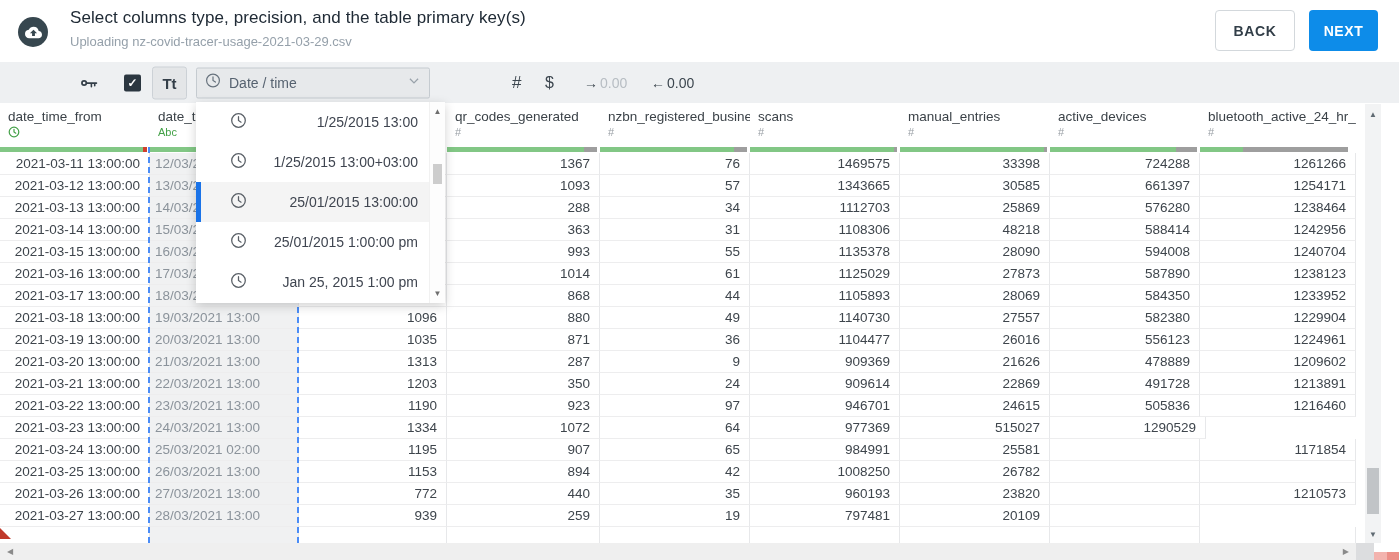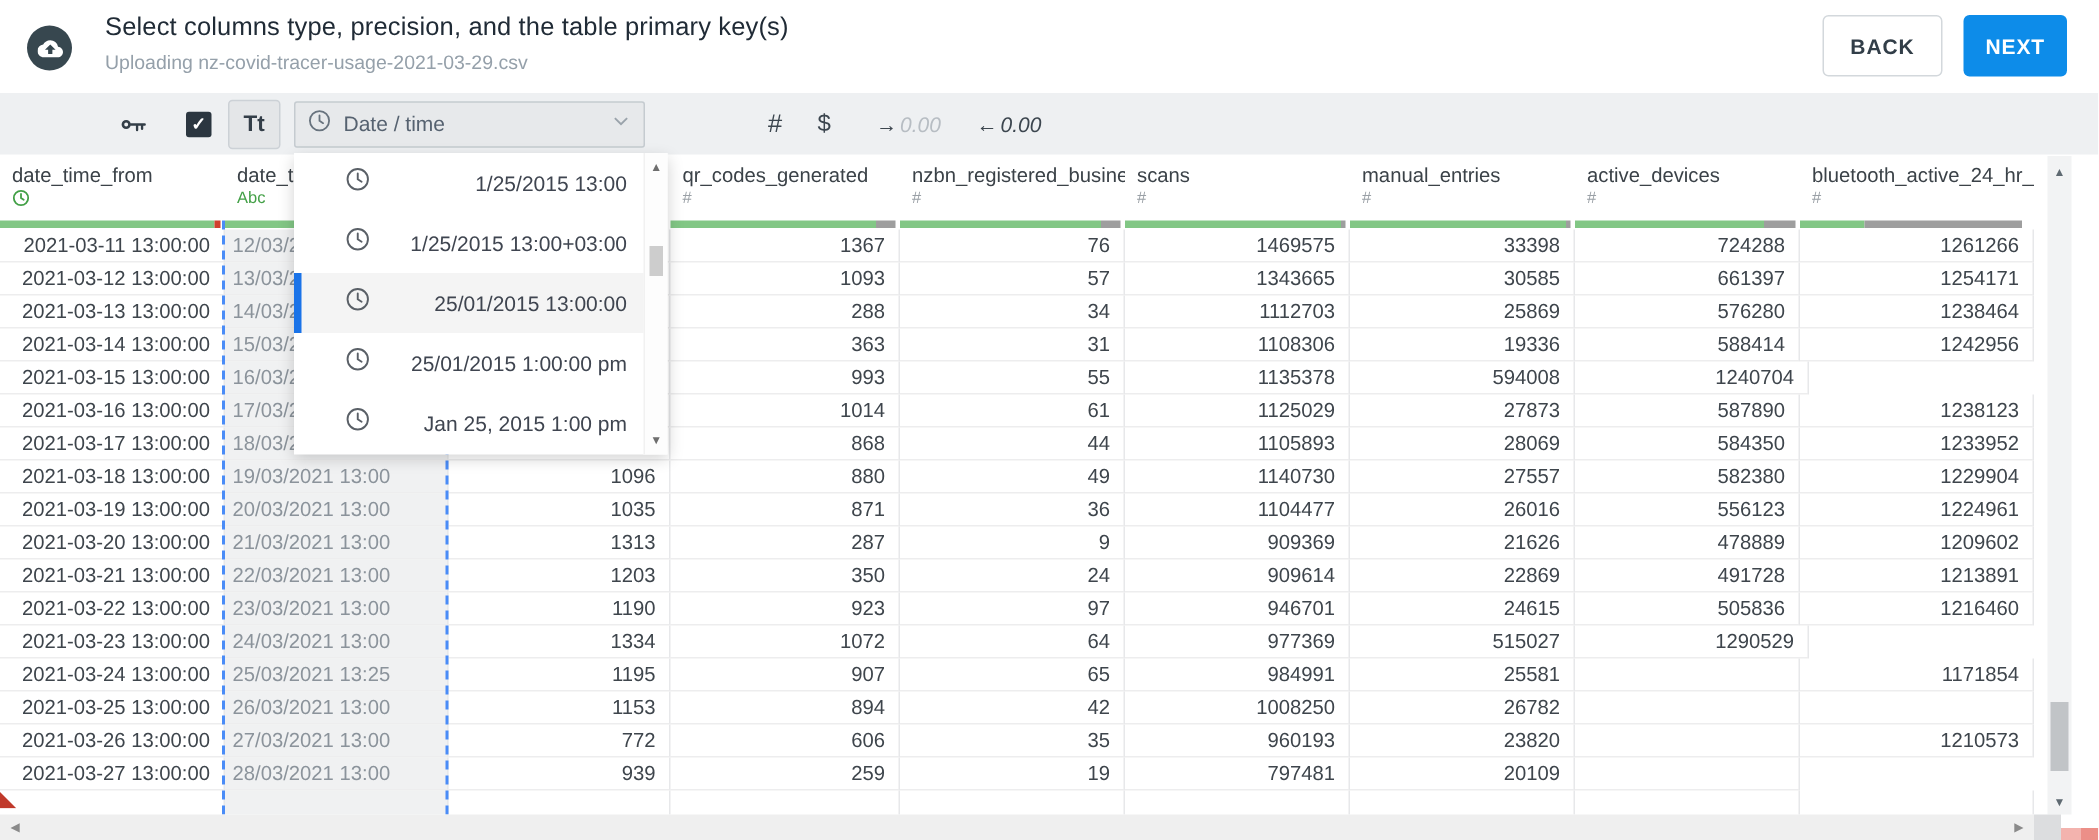--- a/index.html
+++ b/index.html
@@ -27,21 +27,21 @@
   .tb-tt{left:152px;width:35px;height:33px;background:#e4e6e8;border:1px solid #ccd1d6;border-radius:3px;
     justify-content:center;font-size:15px;font-weight:600;color:#333e48;box-sizing:border-box;}
   .tb-select{left:196px;width:234px;height:31px;background:#e7e9eb;border:1px solid #c5cbd0;border-radius:2px;
     box-sizing:border-box;padding:0 8px;}
   .tb-select .lbl{flex:1;font-size:14px;color:#566270;margin-left:8px;}
   .tb-hash{left:512px;font-size:17px;}
   .tb-dollar{left:545px;font-size:16px;}
   .tb-dec{font-size:14px;}
   .tb-dec1{left:584px;}
   .tb-dec2{left:651px;}
-  .tb-dec .num{margin-left:2px;font-style:italic;}
+  .tb-dec .num{margin-left:2px;}
   .tb-dec1 .num{color:#b7bdc3;}
   .tb-dec2 .num{color:#3c464f;}
 
   
   .grid{position:absolute;top:103px;left:0;width:1356px;}
   .hrow{display:flex;height:44px;}
   .hcell{box-sizing:border-box;padding:6px 0 0 8px;overflow:hidden;white-space:nowrap;cursor:pointer;}
   .hname{font-size:13.5px;color:#3b4248;}
   .htype{margin-top:2px;font-size:11px;height:14px;}
   .htype.green{color:#43a047;}
@@ -279,31 +279,32 @@
         <div class="tcell r" style="width:150px">576280</div>
         <div class="tcell r" style="width:156px">1238464</div>
       </div>
       <div class="trow">
         <div class="tcell r" style="width:150px">2021-03-14 13:00:00</div>
         <div class="tcell l sel" style="width:149px">15/03/2021 13:00</div>
         <div class="tcell r" style="width:148px"></div>
         <div class="tcell r" style="width:153px">363</div>
         <div class="tcell r" style="width:150px">31</div>
         <div class="tcell r" style="width:150px">1108306</div>
-        <div class="tcell r" style="width:150px">19336</div>
+        <div class="tcell r" style="width:150px">48218</div>
         <div class="tcell r" style="width:150px">588414</div>
         <div class="tcell r" style="width:156px">1242956</div>
       </div>
       <div class="trow">
         <div class="tcell r" style="width:150px">2021-03-15 13:00:00</div>
         <div class="tcell l sel" style="width:149px">16/03/2021 13:00</div>
         <div class="tcell r" style="width:148px"></div>
         <div class="tcell r" style="width:153px">993</div>
         <div class="tcell r" style="width:150px">55</div>
         <div class="tcell r" style="width:150px">1135378</div>
+        <div class="tcell r" style="width:150px">28090</div>
         <div class="tcell r" style="width:150px">594008</div>
         <div class="tcell r" style="width:156px">1240704</div>
       </div>
       <div class="trow">
         <div class="tcell r" style="width:150px">2021-03-16 13:00:00</div>
         <div class="tcell l sel" style="width:149px">17/03/2021 13:00</div>
         <div class="tcell r" style="width:148px"></div>
         <div class="tcell r" style="width:153px">1014</div>
         <div class="tcell r" style="width:150px">61</div>
         <div class="tcell r" style="width:150px">1125029</div>
@@ -382,21 +383,21 @@
         <div class="tcell l sel" style="width:149px">24/03/2021 13:00</div>
         <div class="tcell r" style="width:148px">1334</div>
         <div class="tcell r" style="width:153px">1072</div>
         <div class="tcell r" style="width:150px">64</div>
         <div class="tcell r" style="width:150px">977369</div>
         <div class="tcell r" style="width:150px">515027</div>
         <div class="tcell r" style="width:156px">1290529</div>
       </div>
       <div class="trow">
         <div class="tcell r" style="width:150px">2021-03-24 13:00:00</div>
-        <div class="tcell l sel" style="width:149px">25/03/2021 13:25</div>
+        <div class="tcell l sel" style="width:149px">25/03/2021 02:00</div>
         <div class="tcell r" style="width:148px">1195</div>
         <div class="tcell r" style="width:153px">907</div>
         <div class="tcell r" style="width:150px">65</div>
         <div class="tcell r" style="width:150px">984991</div>
         <div class="tcell r" style="width:150px">25581</div>
         <div class="tcell r" style="width:150px"></div>
         <div class="tcell r" style="width:156px">1171854</div>
       </div>
       <div class="trow">
         <div class="tcell r" style="width:150px">2021-03-25 13:00:00</div>
@@ -406,21 +407,21 @@
         <div class="tcell r" style="width:150px">42</div>
         <div class="tcell r" style="width:150px">1008250</div>
         <div class="tcell r" style="width:150px">26782</div>
         <div class="tcell r" style="width:150px"></div>
         <div class="tcell r" style="width:156px"></div>
       </div>
       <div class="trow">
         <div class="tcell r" style="width:150px">2021-03-26 13:00:00</div>
         <div class="tcell l sel" style="width:149px">27/03/2021 13:00</div>
         <div class="tcell r" style="width:148px">772</div>
-        <div class="tcell r" style="width:153px">606</div>
+        <div class="tcell r" style="width:153px">440</div>
         <div class="tcell r" style="width:150px">35</div>
         <div class="tcell r" style="width:150px">960193</div>
         <div class="tcell r" style="width:150px">23820</div>
         <div class="tcell r" style="width:150px"></div>
         <div class="tcell r" style="width:156px">1210573</div>
       </div>
       <div class="trow">
         <div class="tcell r" style="width:150px">2021-03-27 13:00:00</div>
         <div class="tcell l sel" style="width:149px">28/03/2021 13:00</div>
         <div class="tcell r" style="width:148px">939</div>

